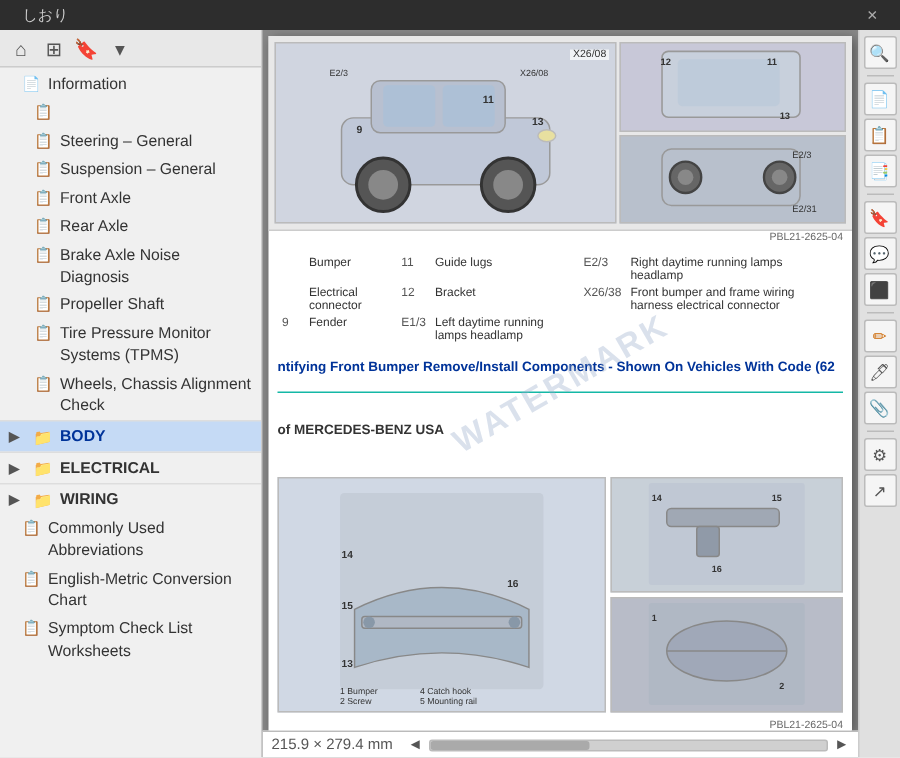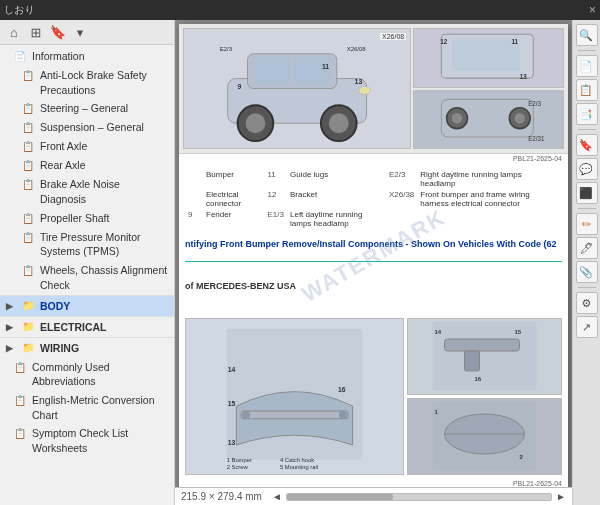--- a/index.html
+++ b/index.html
@@ -14,21 +14,21 @@
       flex-direction: column;
     }
 
     
     .title-bar {
       background: #2d2d2d;
       color: #ccc;
       height: 20px;
       display: flex;
       align-items: center;
-      padding: 0 4px;
+      padding: 0 15px;
       font-size: 10px;
       flex-shrink: 0;
       gap: 39px;
     }
     .title-bar-close {
       margin-left: auto;
       cursor: pointer;
       color: #aaa;
       font-size: 12px;
     }
@@ -399,21 +399,20 @@
 
     <div class="sidebar-content">
 
       <div class="tree-item" style="padding-left:14px;">
         <span class="item-icon">📄</span>
         <span class="item-label">Information</span>
       </div>
 
       <div class="tree-item" style="padding-left:22px;">
         <span class="item-icon">📋</span>
-        <span class="item-label">Anti-Lock Brake Safety Precautions</span>
       </div>
 
       <div class="tree-item" style="padding-left:22px;">
         <span class="item-icon">📋</span>
         <span class="item-label">Steering – General</span>
       </div>
 
       <div class="tree-item" style="padding-left:22px;">
         <span class="item-icon">📋</span>
         <span class="item-label">Suspension – General</span>

